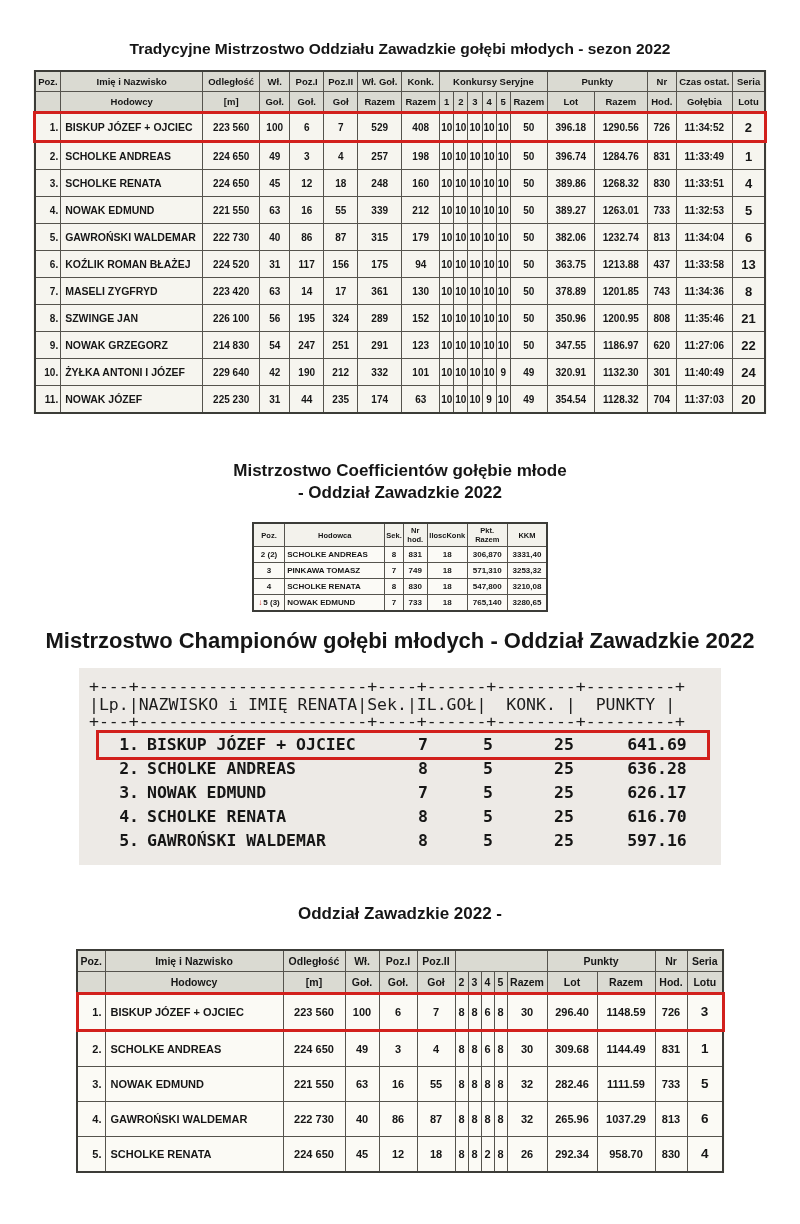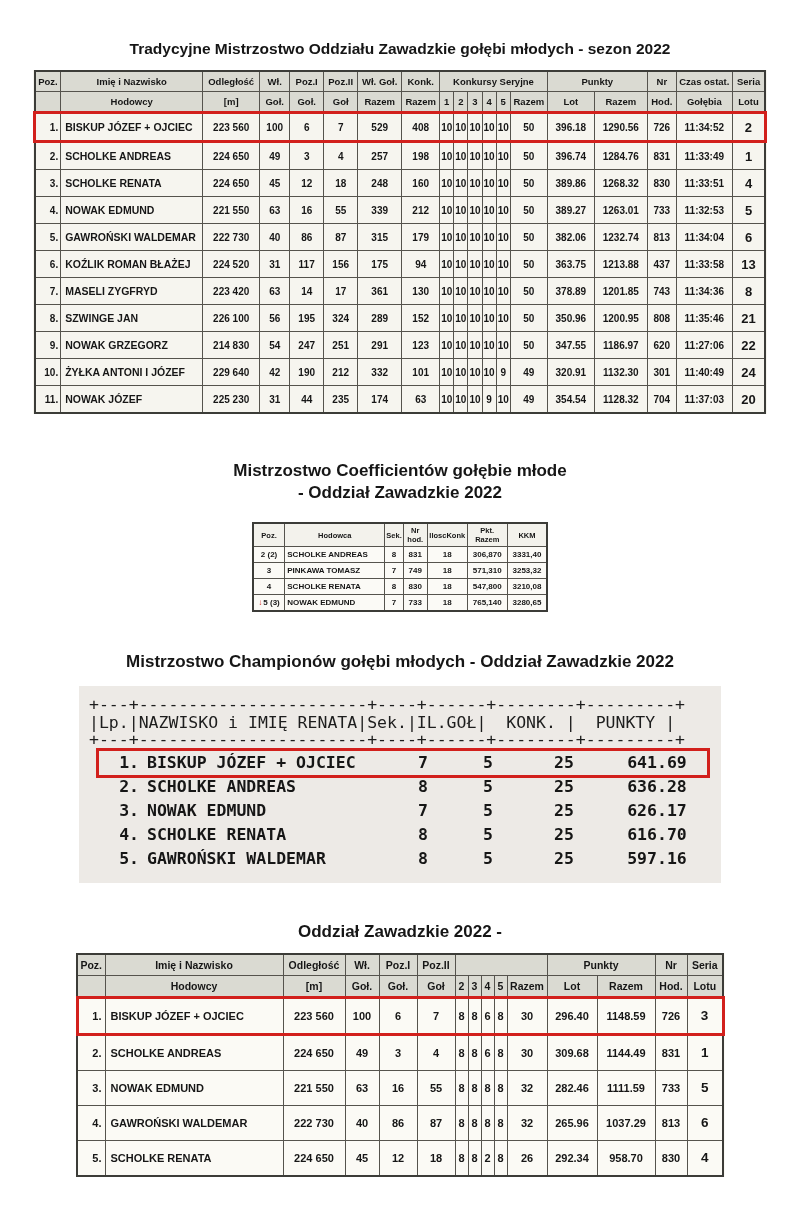--- a/index.html
+++ b/index.html
@@ -1,22 +1,22 @@
 <!DOCTYPE html>
 <html><head>
 <meta charset="utf-8">
 <style>
   html,body{margin:0;padding:0}
   body{width:800px;min-height:1224px;background:#ffffff;font-family:"Liberation Sans",sans-serif;color:#161616}
   .page{padding:40px 28px 24px}
   .ttl{font-weight:bold;text-align:center}
   .t1-title{font-size:15.5px;margin-bottom:12px}
   .t2-title{font-size:17px;line-height:1.3;margin:46px 0 18px}
-  .t3-title{font-size:17px;margin:40px 0 14px}
-  .t4-title{font-size:17px;line-height:1.3;margin:38px 0 10px}
+  .t3-title{font-size:22px;margin:16px 0 14px}
+  .t4-title{font-size:17px;line-height:1.3;margin:38px 0 24px}
 
   table.doc{border-collapse:collapse;table-layout:fixed;margin:0 auto;border:2px solid #3c3c38}
   table.doc th,table.doc td{border:1px solid #55534d;overflow:hidden}
 
   
   .t1{background:#f6f5ef}
   .t1 th{background:#dadad2;font-size:9.5px;font-weight:bold;height:19px;padding:0 1px}
   .t1 td{height:26px;text-align:center;font-weight:bold;font-size:10px;padding:0 1px}
   .t1 td:nth-child(1){text-align:right;padding-right:2px}
   .t1 td:nth-child(2){text-align:left;padding-left:4px;font-size:10.5px}

